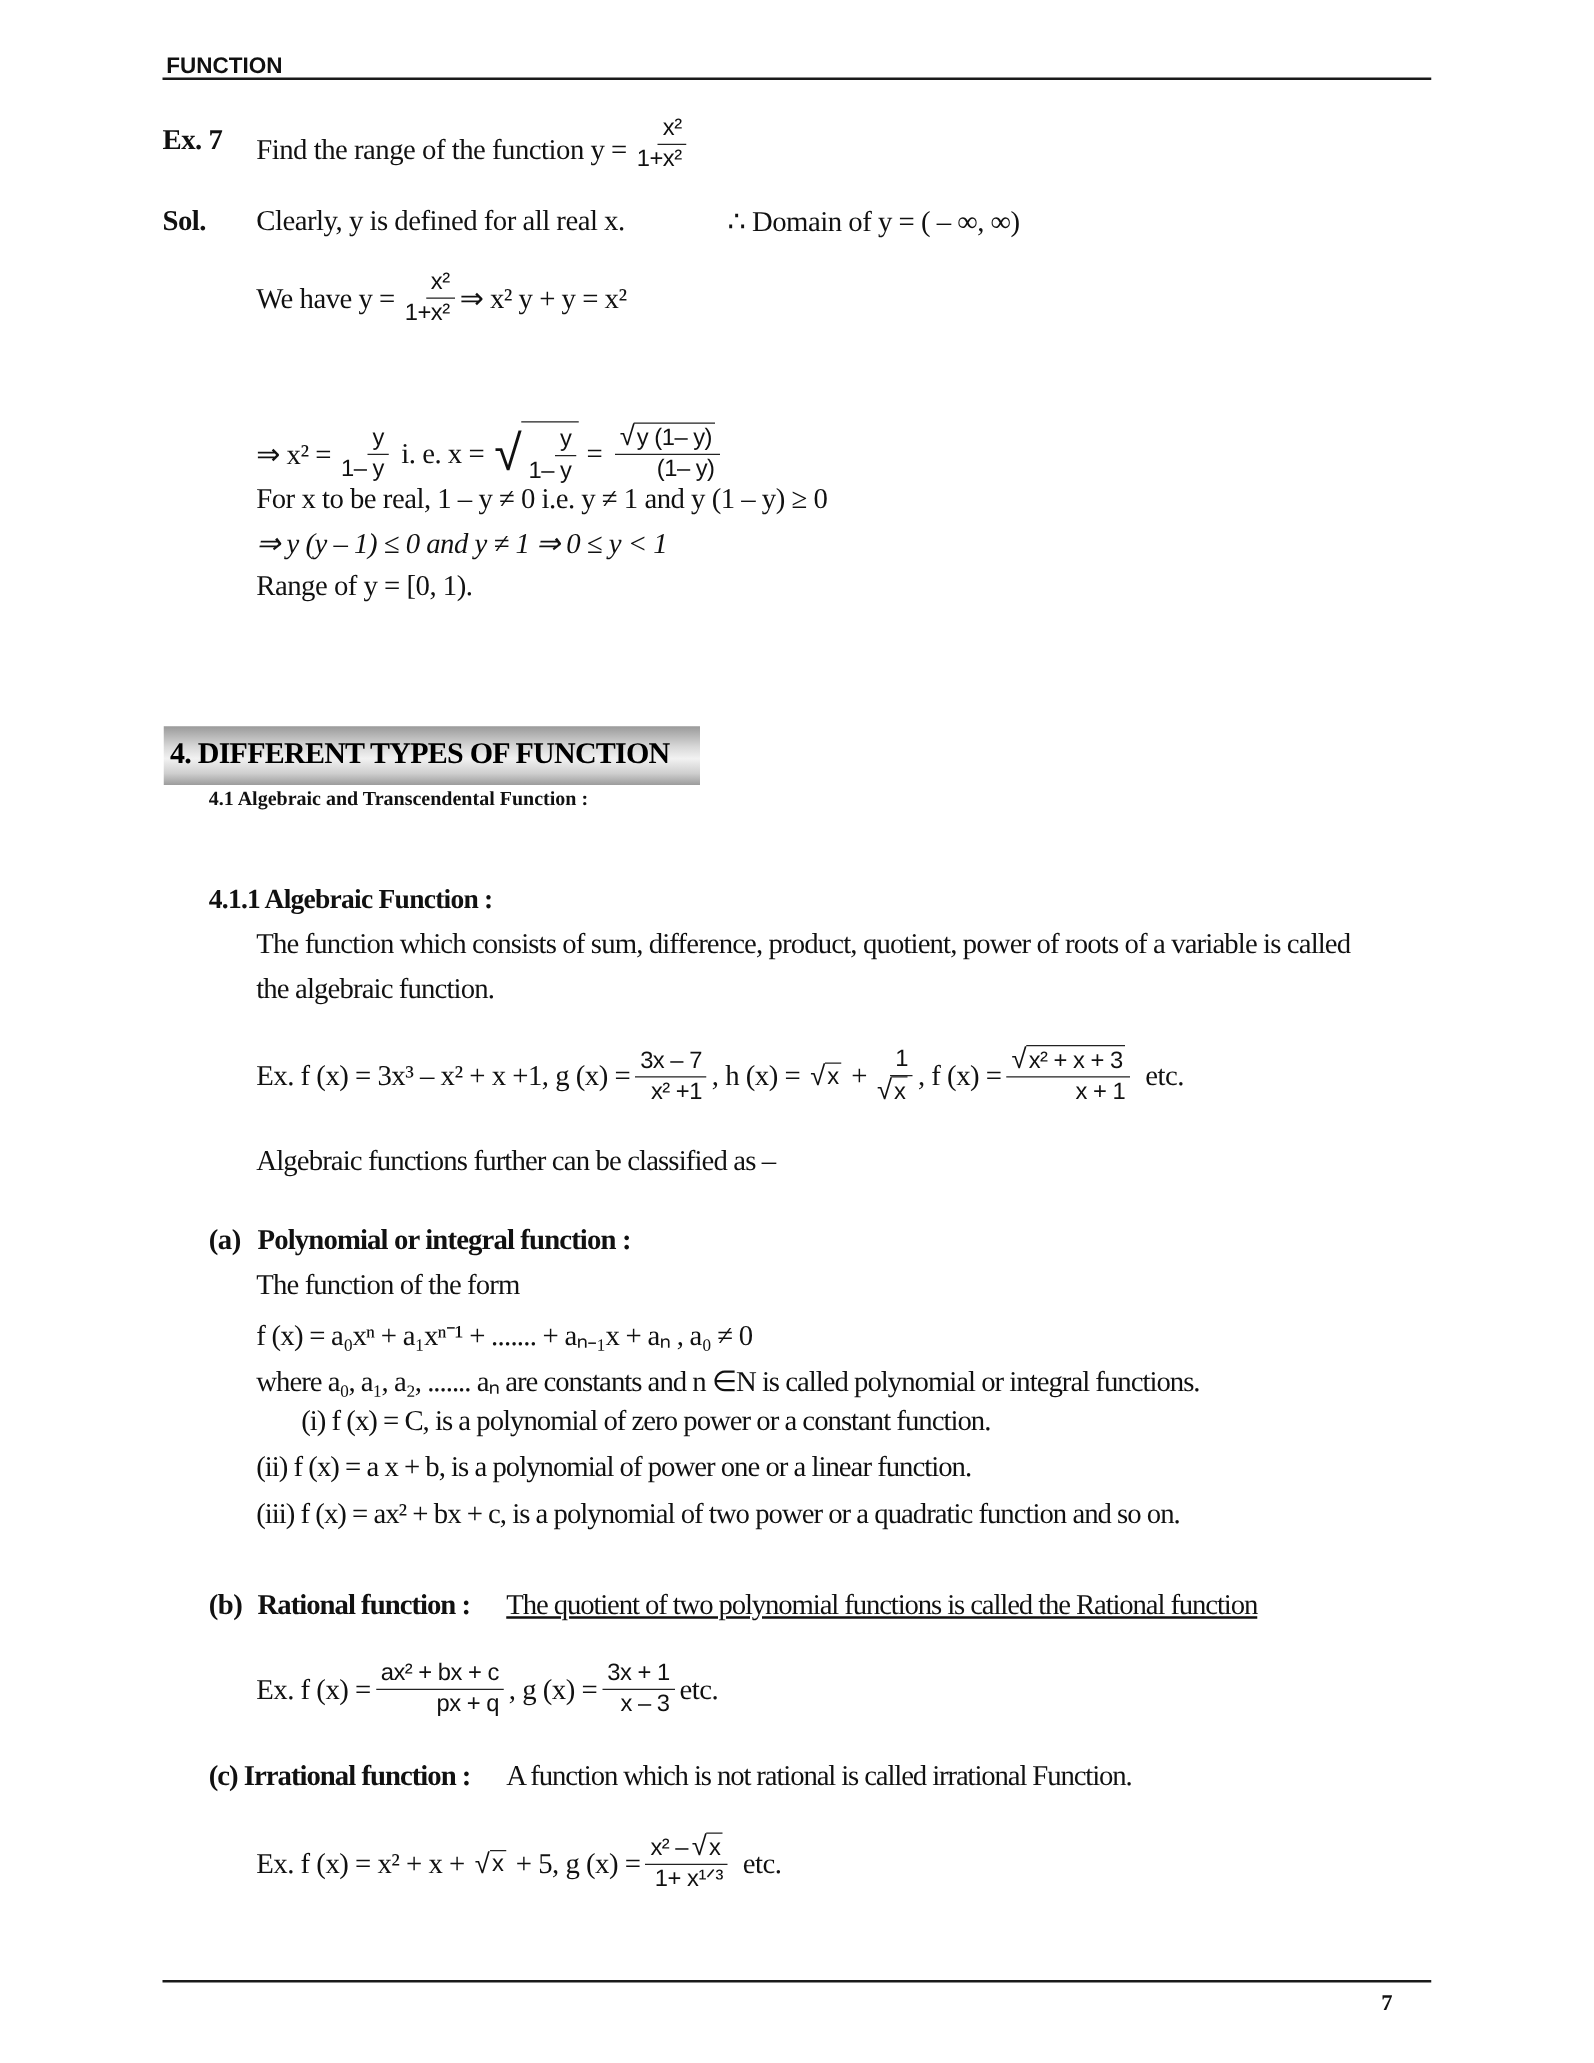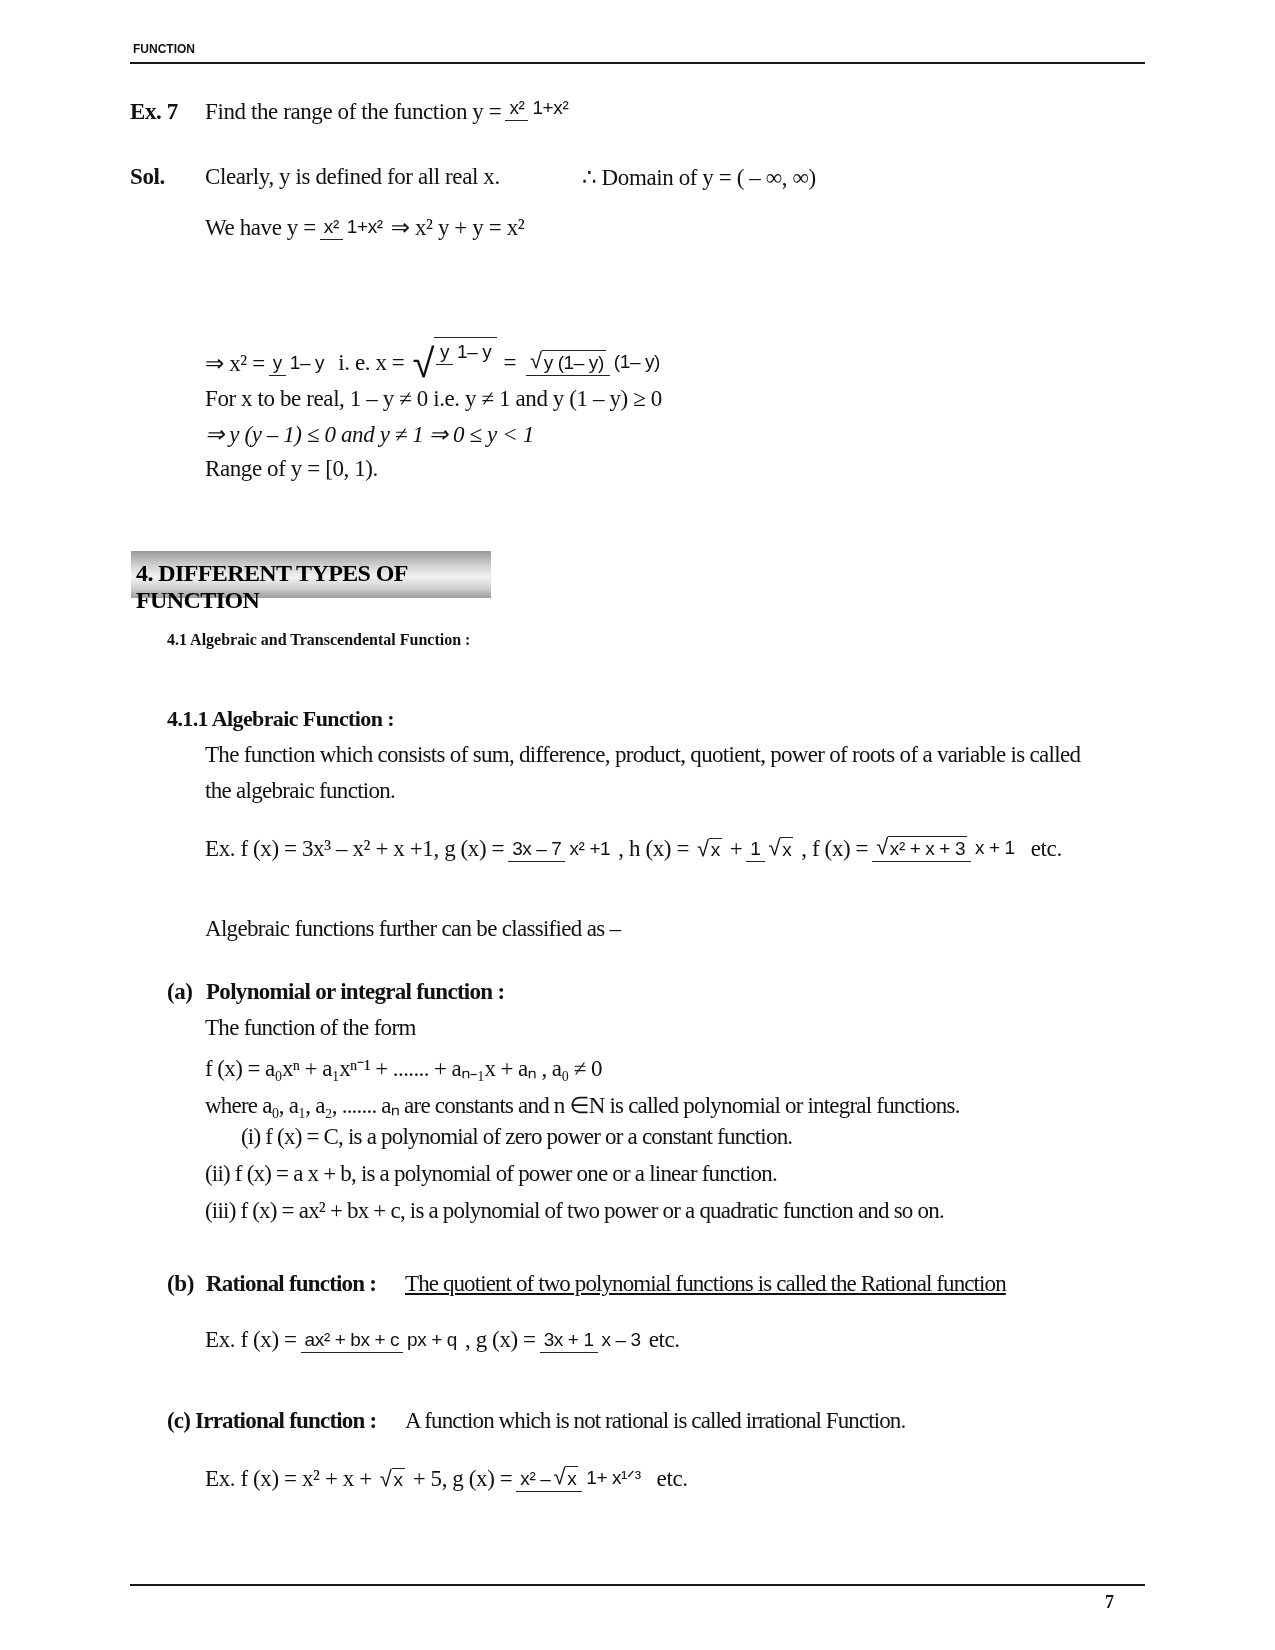--- a/index.html
+++ b/index.html
@@ -1,29 +1,29 @@
 <!DOCTYPE html>
 <html><head>
 <meta charset="utf-8">
 <style>
   html, body { margin:0; padding:0; background:#ffffff; }
   body { width:1275px; height:1650px; position:relative; overflow:hidden;
          font-family:"Liberation Serif", serif; color:#111; }
   .abs { position:absolute; white-space:nowrap; }
   .serif { font-family:"Liberation Serif", serif; font-size:23px; letter-spacing:-0.4px; }
   .b { font-weight:bold; }
-  .hdr { font-family:"Liberation Sans", sans-serif; font-weight:bold; font-size:12px; }
+  .hdr { font-family:"Liberation Sans", sans-serif; font-weight:bold; font-size:18px; }
   .rule { position:absolute; height:2px; background:#1a1a1a; }
-  .frac { display:inline-flex; align-items:flex-start; vertical-align:middle; margin:0 4px; }
+  .frac { display:inline-flex; flex-direction:column; align-items:flex-end; vertical-align:middle; margin:0 4px; }
   .frac .num, .frac .den { font-family:"Liberation Sans", sans-serif; font-size:19px; padding:0 4px; line-height:24px; }
   .frac .num { border-bottom:1.5px solid #222; }
   .sqrt { display:inline-flex; align-items:stretch; font-family:"Liberation Sans", sans-serif; }
   .sqrt .rad { font-size:22px; line-height:1; }
   .sqrt .body { border-top:1.5px solid #222; padding:0 2px; font-size:19px; }
-  .banner { position:absolute; left:131px; top:551px; width:360px; height:47px;
+  .banner { position:absolute; left:131px; top:581px; width:429px; height:47px;
             background:linear-gradient(to bottom,#9a9a9a 0%,#d8d8d8 35%,#f2f2f2 55%,#cfcfcf 80%,#9c9c9c 100%); }
   .banner span { position:absolute; left:5px; top:9px; font-family:"Liberation Serif", serif;
                  font-weight:bold; font-size:24px; letter-spacing:-0.6px; color:#000; }
   .h2 { font-family:"Liberation Serif", serif; font-weight:bold; font-size:16px; }
   .h3 { font-family:"Liberation Serif", serif; font-weight:bold; font-size:22px; letter-spacing:-0.6px; }
 </style>
 </head>
 <body>
 
 <div class="abs hdr" style="left:133px;top:42px;">FUNCTION</div>

